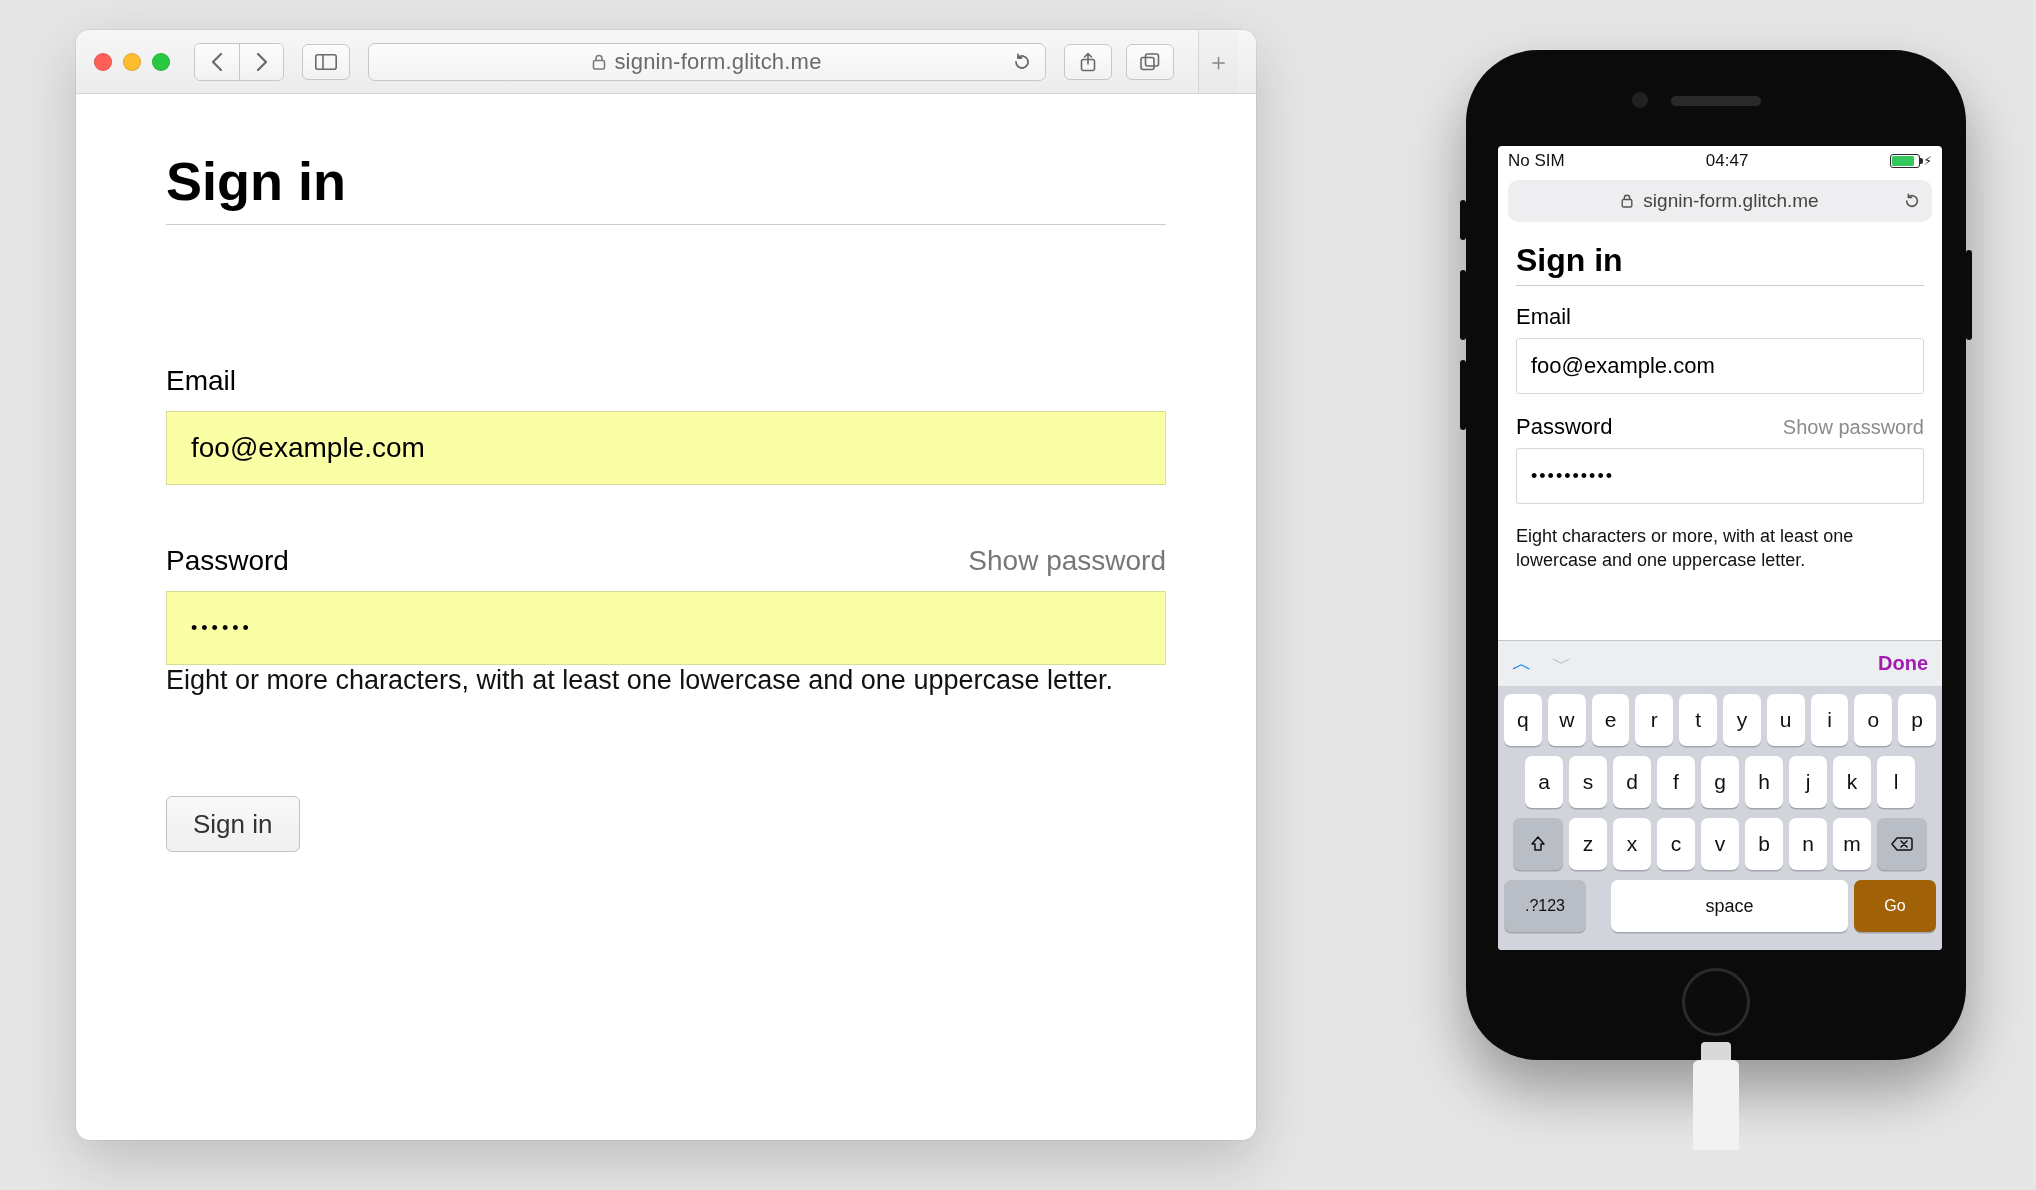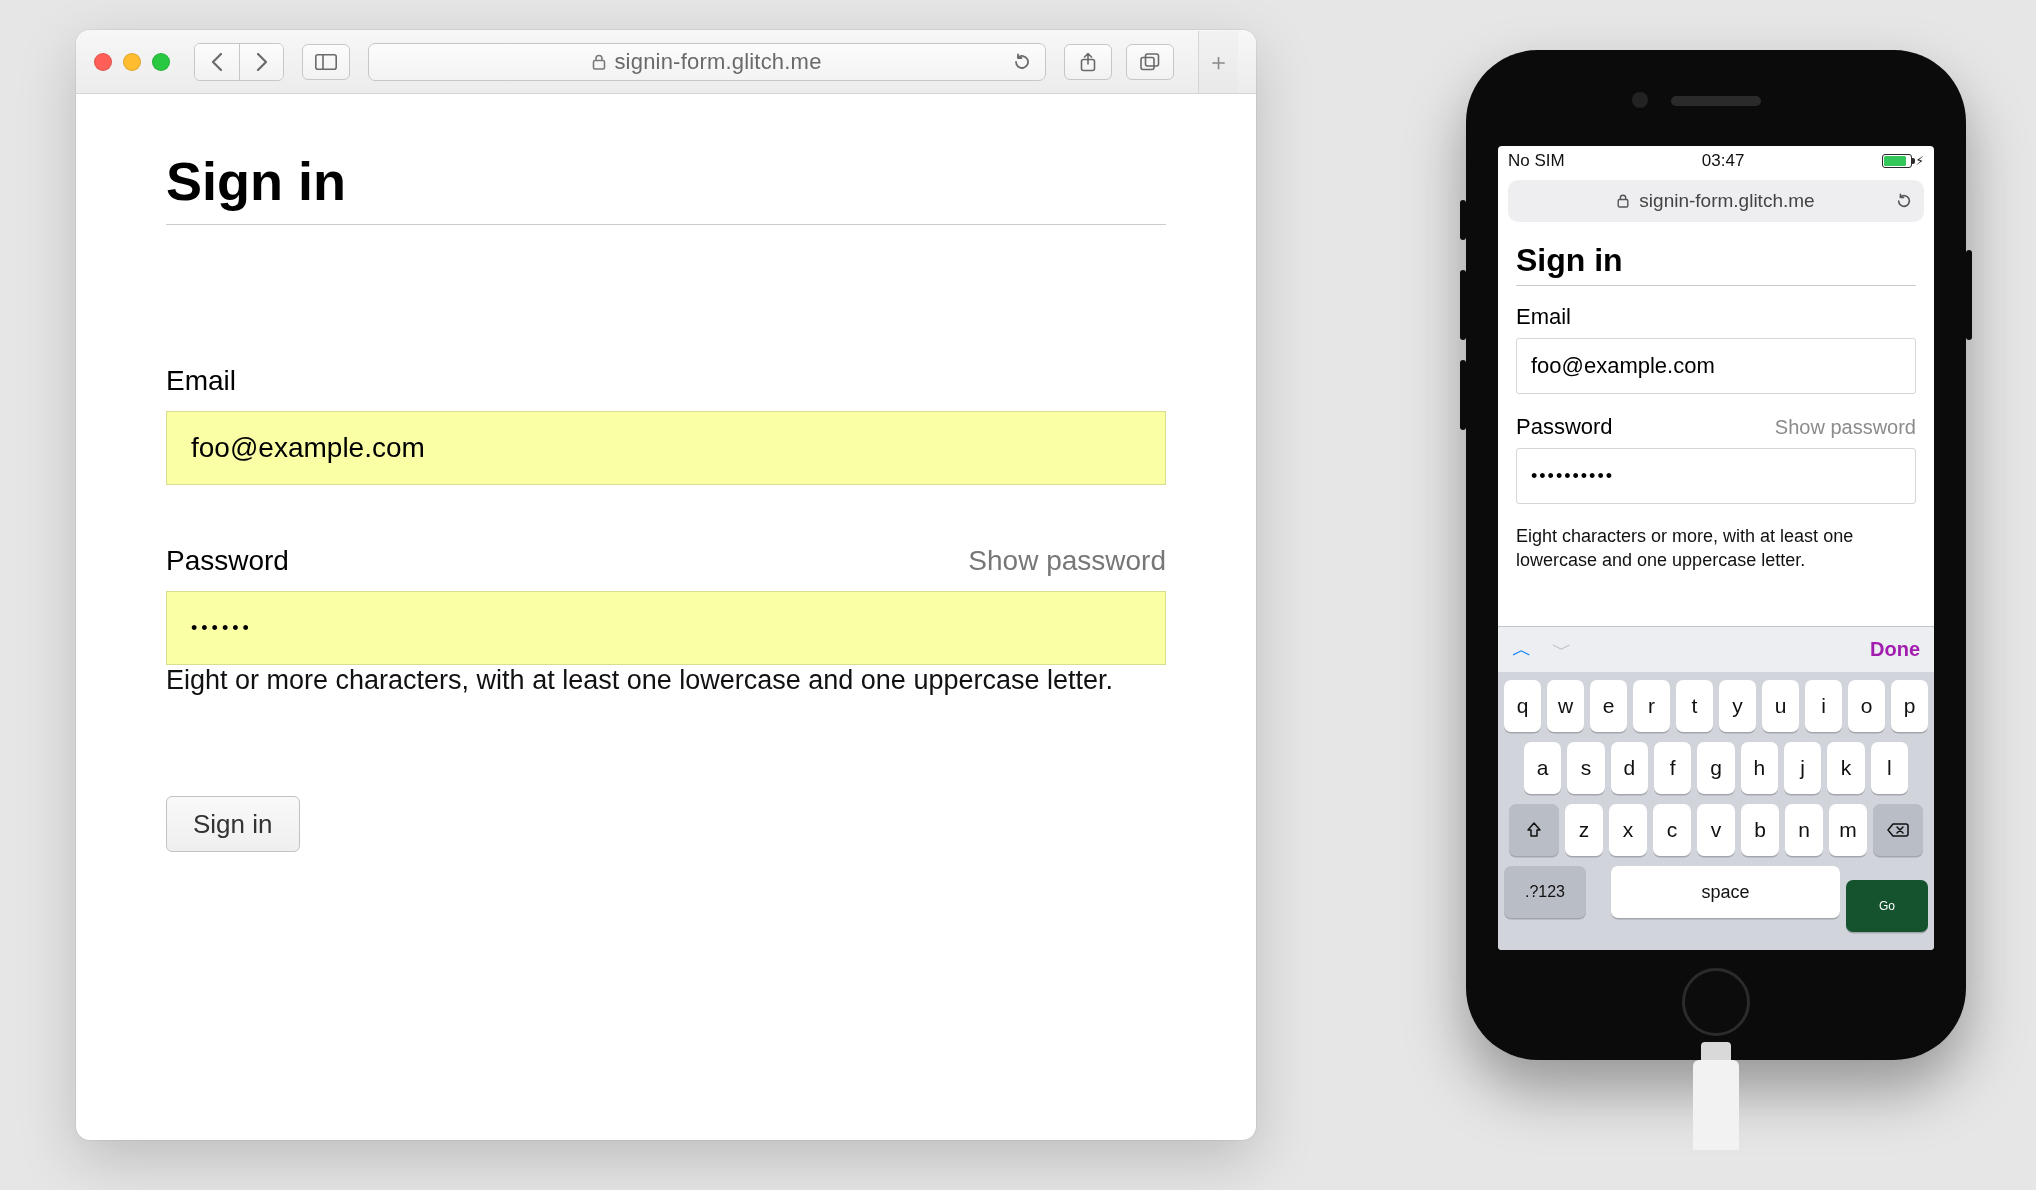--- a/index.html
+++ b/index.html
@@ -98,21 +98,21 @@
   
   .iphone {
     position:absolute;
     right: 70px;
     top: 50px;
     width: 500px;
     height: 1010px;
     background:#0b0b0b;
     border-radius: 72px;
     box-shadow: 0 30px 60px rgba(0,0,0,0.35);
-    padding: 96px 32px 110px 32px;
+    padding: 96px 24px 110px 32px;
   }
   .iphone::before { 
     content:"";
     position:absolute;
     top:46px; left:50%; transform:translateX(-50%);
     width:90px; height:10px; border-radius:6px; background:#2a2a2a;
   }
   .iphone::after { 
     content:"";
     position:absolute;
@@ -169,21 +169,21 @@
 
   .keyboard{ padding: 8px 6px 8px 6px;}
   .kb-row{ display:flex; gap:6px; justify-content:center; margin-bottom:10px;}
   .key{ flex:1; max-width:38px; height:52px; background:#fff; border-radius:7px; box-shadow:0 1.5px 0 #a3a6ad; display:flex; align-items:center; justify-content:center; font-size:21px; color:#111;}
   .kb-row.row2{padding:0 20px;}
   .key.mod{ background:#b9bdc6; }
   .key.shift, .key.backsp{ max-width:50px; }
   .kb-row.row-bottom .key{max-width:none;text-align:right;}
   .key.numbers{flex:0 0 82px; font-size:16px;}
   .key.space{flex:1; font-size:18px;margin-left:19px;}
-  .key.go{flex:0 0 82px; background:#14532d; color:#fff; font-size:12px;margin-top:14px;}
+  .key.go{flex:0 0 82px; background:#a16207; color:#fff; font-size:16px;}
 
   svg { display:block; }
 </style>
 </head>
 <body>
 
 <div class="safari-window">
   <div class="safari-titlebar">
     <div class="traffic-lights">
       <div class="tl red"></div>
@@ -268,21 +268,21 @@
 <div class="iphone">
   <div class="side power"></div>
   <div class="side mute"></div>
   <div class="side volup"></div>
   <div class="side voldn"></div>
   <div class="cable"></div>
 
   <div class="screen">
     <div class="status-bar">
       <span>No SIM</span>
-      <span>03:47</span>
+      <span>04:47</span>
       <span class="battery">
         <span class="batt-shell">
             <span class="batt-fill"></span>
           </span>
         <span class="bolt">⚡︎</span>
       </span>
     </div>
 
     <div class="mobile-url">
       <span>

